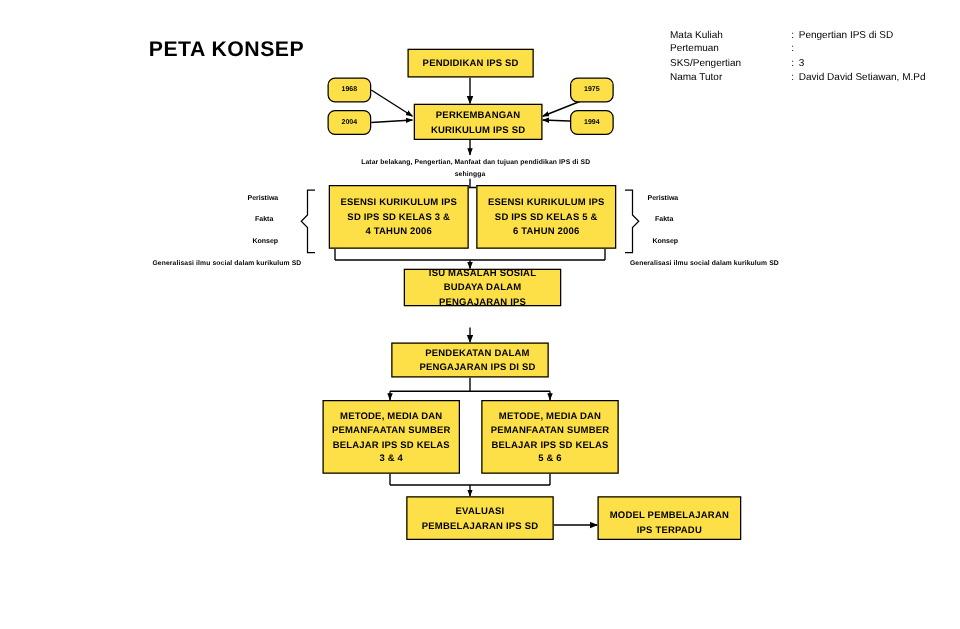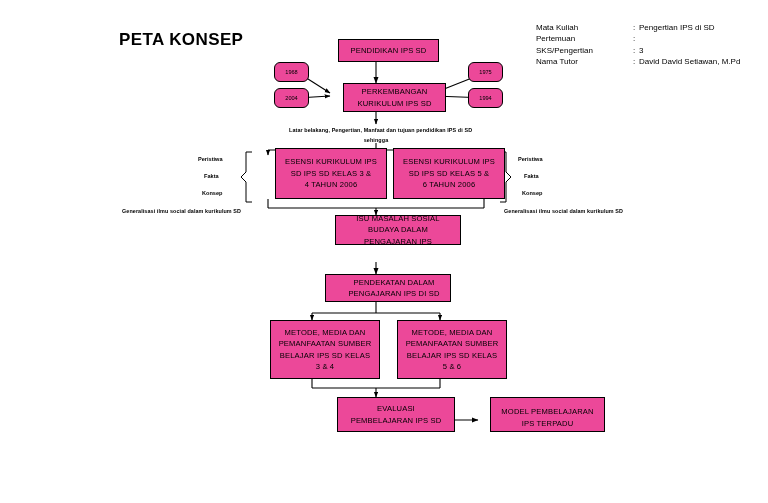--- a/index.html
+++ b/index.html
@@ -44,32 +44,31 @@
     font-size: 8px;
   }
   #meta-table td.k { width: 97px; }
   #meta-table td.s { width: 6px; }
 
   
   .node {
     position: absolute;
     box-sizing: border-box;
     border: 1.3px solid #000;
-    background: #ec4899;
+    background: #fde047;
     display: flex;
     align-items: center;
     justify-content: center;
     text-align: center;
     font-size: 7.6px;
-    font-weight: normal;
+    font-weight: bold;
     line-height: 11.5px;
     letter-spacing: 0.15px;
     padding: 2px 4px;
     z-index: 3;
-    margin-left: 12px;
   }
   .node.yr {
     border-radius: 6px;
     font-size: 5.6px;
     line-height: 7px;
     letter-spacing: 0;
     padding: 1px;
   }
   
   .ftext {

